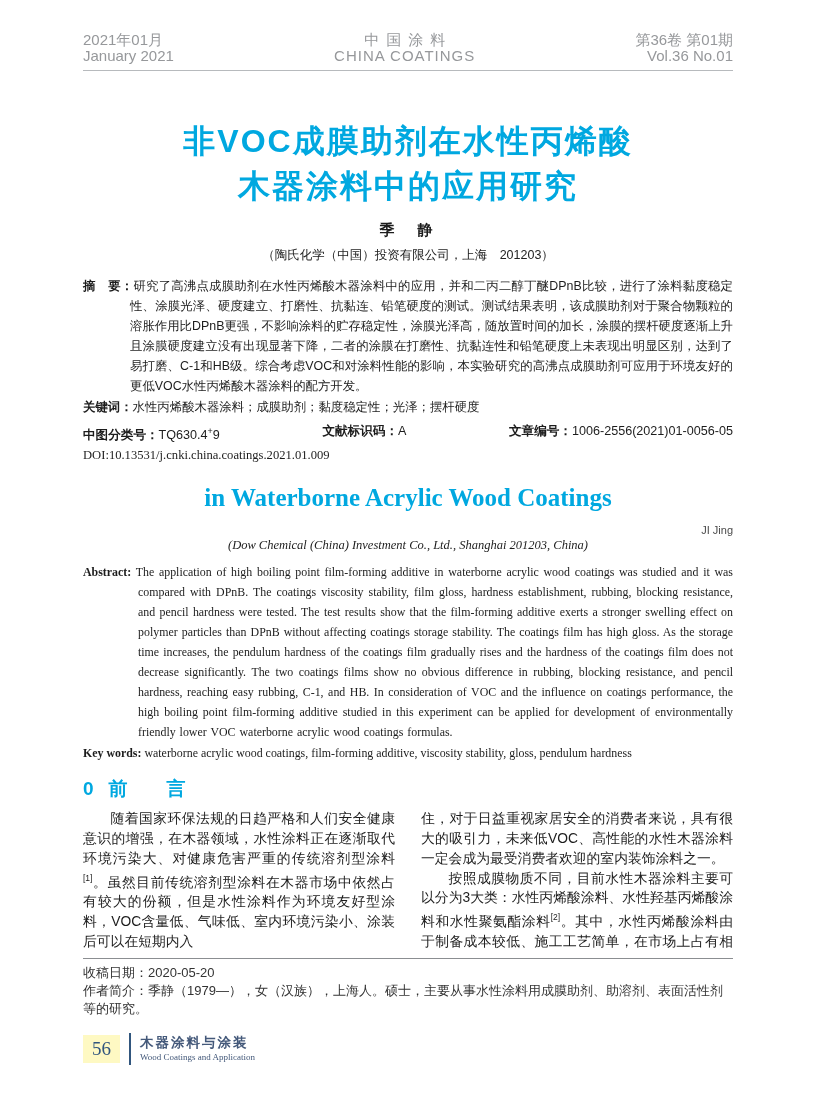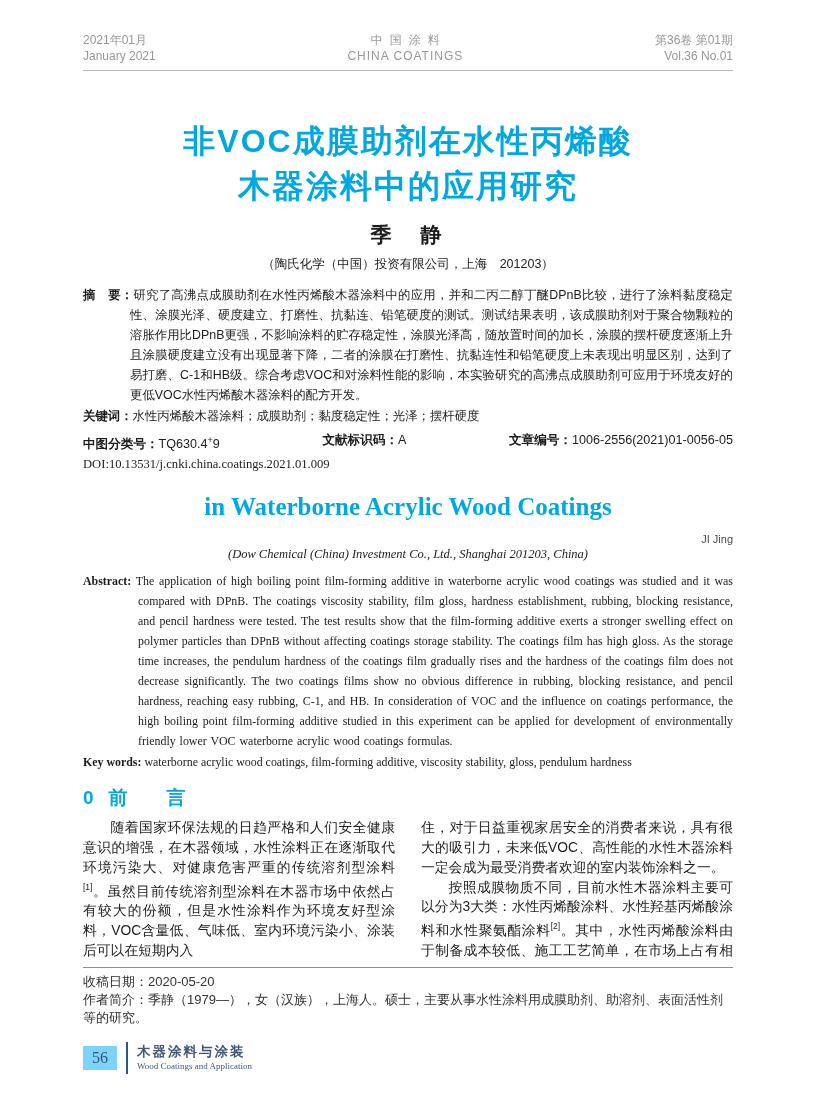--- a/index.html
+++ b/index.html
@@ -7,35 +7,35 @@
   .page {
     position:relative; width:816px; height:1099px; margin:0 auto;
     background:#ffffff; overflow:hidden;
     font-family:"Liberation Sans", sans-serif; color:#1c1c1c;
   }
   .content { padding:0 83px; }
 
   
   .journal-header {
     margin-top:32px; display:flex; justify-content:space-between; align-items:flex-end;
-    color:#96989b; font-size:12px; line-height:16px;
+    color:#96989b; font-size:15px; line-height:16px;
     border-bottom:1px solid #b7babd; padding-bottom:6px;
   }
   .jh-left { text-align:left; }
   .jh-center { text-align:center; }
   .jh-center .cn { letter-spacing:7px; text-indent:7px; }
   .jh-right { text-align:right; }
   .jh-center .en { letter-spacing:1px; }
 
   
   .title-cn {
     margin-top:48px; text-align:center; color:#00a8e0;
     font-size:32px; font-weight:bold; line-height:45px; letter-spacing:2px;
   }
-  .author-cn { margin-top:12px; text-align:center; font-size:21px; font-weight:bold; letter-spacing:4px; }
+  .author-cn { margin-top:12px; text-align:center; font-size:15px; font-weight:bold; letter-spacing:4px; }
   .affil-cn  { margin-top:7px;  text-align:center; font-size:12.5px; color:#222; }
 
   
   .abs-cn {
     margin-top:12px; font-size:12.4px; line-height:20px; text-align:justify;
     padding-left:47px; text-indent:-47px;
   }
   .abs-cn b, .kw-cn b { font-weight:bold; }
   .kw-cn { margin-top:1px; font-size:12.4px; line-height:20px; text-align:justify; }
 
@@ -78,22 +78,22 @@
 
   
   .footnote-block {
     margin-top:7px; border-top:1px solid #8b8e91; padding-top:5px;
     font-size:13px; line-height:18px; color:#333;
   }
 
   
   .page-footer { margin-top:15px; display:flex; align-items:center; }
   .page-num {
-    font-family:"Liberation Serif", serif; font-size:16px; color:#31567e;
-    background:#7dd3fc; padding:3px 9px; margin-right:9px;
+    font-family:"Liberation Serif", serif; font-size:19px; color:#31567e;
+    background:#fef9c3; padding:3px 9px; margin-right:9px;
   }
   .footer-sep { width:2px; height:32px; background:#31567e; margin-right:9px; }
   .footer-col-cn { font-size:13.5px; font-weight:bold; color:#44597a; letter-spacing:2px; line-height:16px; }
   .footer-col-en { font-family:"Liberation Serif", serif; font-size:9px; color:#44597a; line-height:12px; }
 </style>
 </head>
 <body>
 
 <div class="page">
   <div class="content">

